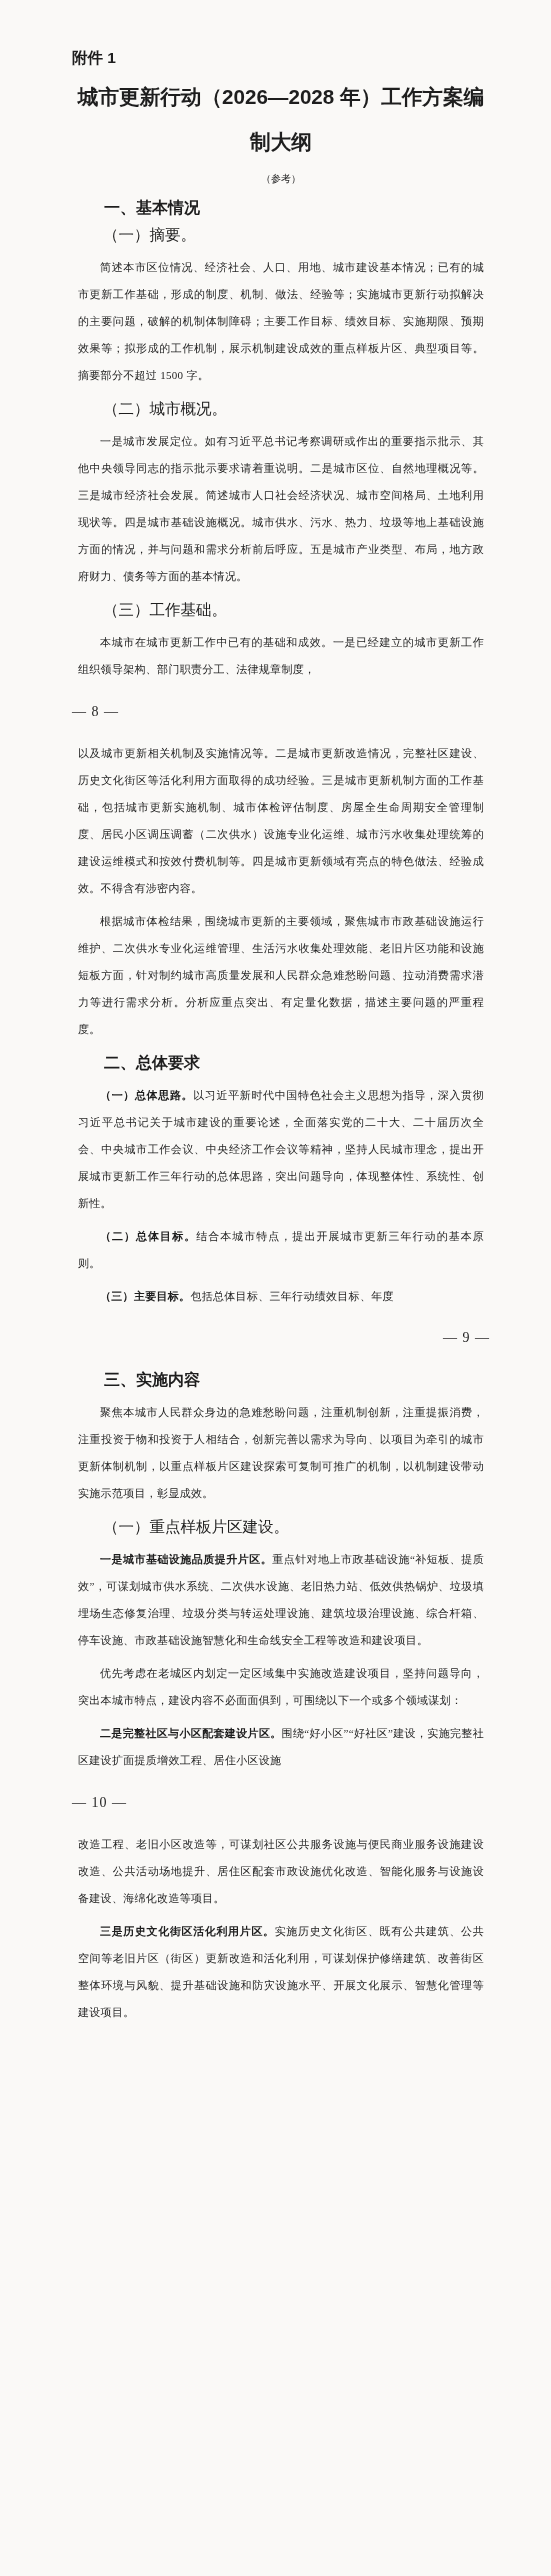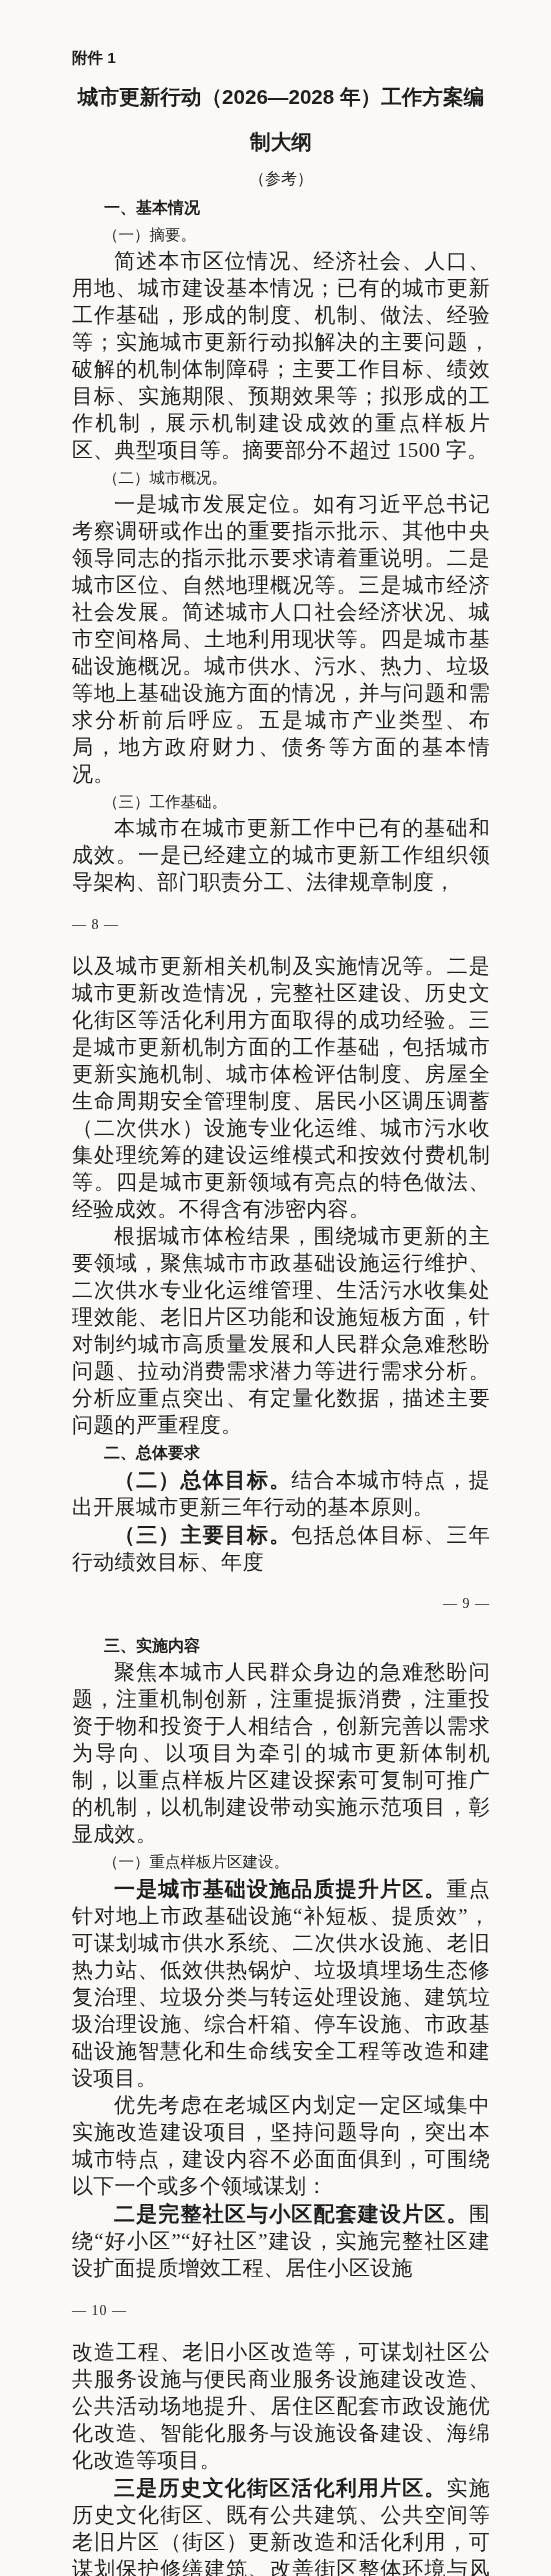--- a/index.html
+++ b/index.html
@@ -22,45 +22,45 @@
   .doc-title {
     font-family:"Liberation Sans", sans-serif;
     font-weight:bold;
     font-size:20.6px;
     line-height:45px;
     text-align:center;
     margin:2.1px 0 0 0;
   }
   .doc-subtitle {
     font-family:Liberation Serif, serif;
-    font-size:16px;
+    font-size:10px;
     line-height:30px;
     text-align:center;
   }
   .doc-body { display:block; }
   .h1 {
     font-family:"Liberation Sans", sans-serif;
     font-weight:bold;
     font-size:16px;
     line-height:27px;
     text-indent:2em;
   }
   .h2 {
     font-family:"Liberation Serif", serif;
     font-size:15.5px;
     line-height:27px;
     text-indent:2em;
   }
   p.body {
     font-family:"Liberation Serif", serif;
-    font-size:21px;
+    font-size:11px;
     line-height:27px;
     text-indent:2em;
     text-align:justify;
-    margin:0;
+    margin:6px;
     letter-spacing:0.3px;
   }
   p.body.noindent { text-indent:0; }
   .seg-bold {
     font-family:"Liberation Sans", sans-serif;
     font-weight:bold;
   }
   .pagenum {
     font-family:"Liberation Serif", serif;
     font-size:14px;
@@ -83,20 +83,21 @@
       <div class="h2">（一）摘要。</div>
       <p class="body"><span class="">简述本市区位情况、经济社会、人口、用地、城市建设基本情况；已有的城市更新工作基础，形成的制度、机制、做法、经验等；实施城市更新行动拟解决的主要问题，破解的机制体制障碍；主要工作目标、绩效目标、实施期限、预期效果等；拟形成的工作机制，展示机制建设成效的重点样板片区、典型项目等。摘要部分不超过 1500 字。</span></p>
       <div class="h2">（二）城市概况。</div>
       <p class="body"><span class="">一是城市发展定位。如有习近平总书记考察调研或作出的重要指示批示、其他中央领导同志的指示批示要求请着重说明。二是城市区位、自然地理概况等。三是城市经济社会发展。简述城市人口社会经济状况、城市空间格局、土地利用现状等。四是城市基础设施概况。城市供水、污水、热力、垃圾等地上基础设施方面的情况，并与问题和需求分析前后呼应。五是城市产业类型、布局，地方政府财力、债务等方面的基本情况。</span></p>
       <div class="h2">（三）工作基础。</div>
       <p class="body"><span class="">本城市在城市更新工作中已有的基础和成效。一是已经建立的城市更新工作组织领导架构、部门职责分工、法律规章制度，</span></p>
       <div class="pagenum left">— 8 —</div>
       <p class="body noindent"><span class="">以及城市更新相关机制及实施情况等。二是城市更新改造情况，完整社区建设、历史文化街区等活化利用方面取得的成功经验。三是城市更新机制方面的工作基础，包括城市更新实施机制、城市体检评估制度、房屋全生命周期安全管理制度、居民小区调压调蓄（二次供水）设施专业化运维、城市污水收集处理统筹的建设运维模式和按效付费机制等。四是城市更新领域有亮点的特色做法、经验成效。不得含有涉密内容。</span></p>
       <p class="body"><span class="">根据城市体检结果，围绕城市更新的主要领域，聚焦城市市政基础设施运行维护、二次供水专业化运维管理、生活污水收集处理效能、老旧片区功能和设施短板方面，针对制约城市高质量发展和人民群众急难愁盼问题、拉动消费需求潜力等进行需求分析。分析应重点突出、有定量化数据，描述主要问题的严重程度。</span></p>
       <div class="h1">二、总体要求</div>
+      <p class="body"><span class="seg-bold">（一）总体思路。</span><span class="">以习近平新时代中国特色社会主义思想为指导，深入贯彻习近平总书记关于城市建设的重要论述，全面落实党的二十大、二十届历次全会、中央城市工作会议、中央经济工作会议等精神，坚持人民城市理念，提出开展城市更新工作三年行动的总体思路，突出问题导向，体现整体性、系统性、创新性。</span></p>
       <p class="body"><span class="seg-bold">（二）总体目标。</span><span class="">结合本城市特点，提出开展城市更新三年行动的基本原则。</span></p>
       <p class="body"><span class="seg-bold">（三）主要目标。</span><span class="">包括总体目标、三年行动绩效目标、年度</span></p>
       <div class="pagenum right">— 9 —</div>
       <div class="h1">三、实施内容</div>
       <p class="body"><span class="">聚焦本城市人民群众身边的急难愁盼问题，注重机制创新，注重提振消费，注重投资于物和投资于人相结合，创新完善以需求为导向、以项目为牵引的城市更新体制机制，以重点样板片区建设探索可复制可推广的机制，以机制建设带动实施示范项目，彰显成效。</span></p>
       <div class="h2">（一）重点样板片区建设。</div>
       <p class="body"><span class="seg-bold">一是城市基础设施品质提升片区。</span><span class="">重点针对地上市政基础设施“补短板、提质效”，可谋划城市供水系统、二次供水设施、老旧热力站、低效供热锅炉、垃圾填埋场生态修复治理、垃圾分类与转运处理设施、建筑垃圾治理设施、综合杆箱、停车设施、市政基础设施智慧化和生命线安全工程等改造和建设项目。</span></p>
       <p class="body"><span class="">优先考虑在老城区内划定一定区域集中实施改造建设项目，坚持问题导向，突出本城市特点，建设内容不必面面俱到，可围绕以下一个或多个领域谋划：</span></p>
       <p class="body"><span class="seg-bold">二是完整社区与小区配套建设片区。</span><span class="">围绕“好小区”“好社区”建设，实施完整社区建设扩面提质增效工程、居住小区设施</span></p>
       <div class="pagenum left">— 10 —</div>

